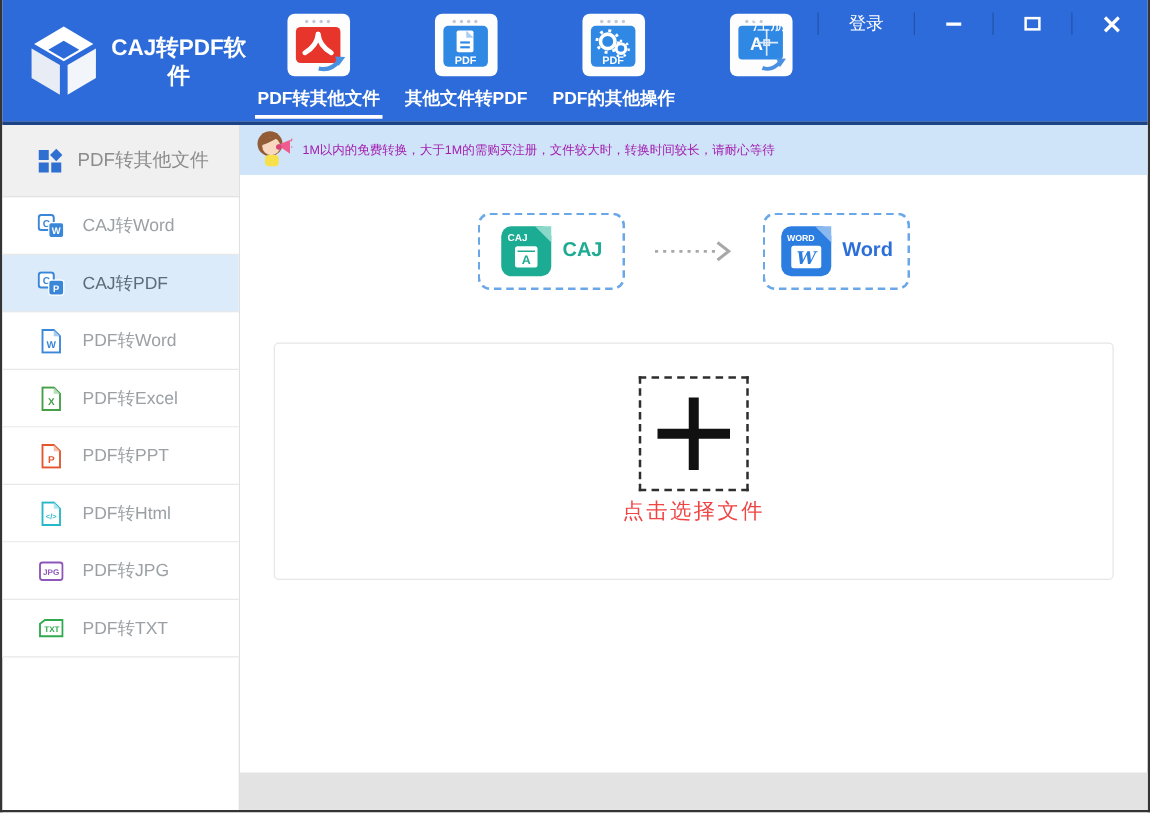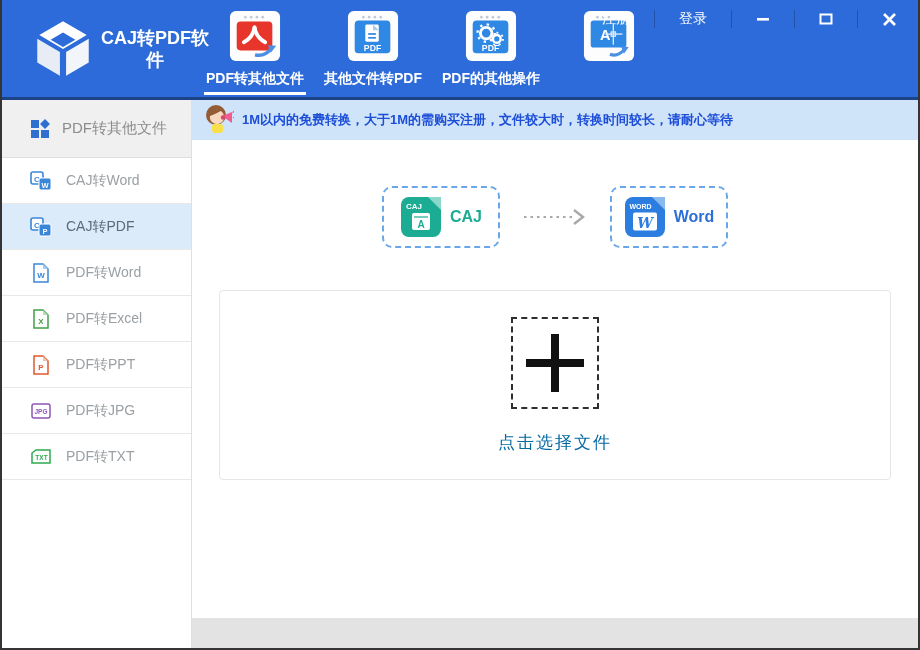--- a/index.html
+++ b/index.html
@@ -1,21 +1,21 @@
 <!DOCTYPE html>
 <html><head>
 <meta charset="utf-8">
 <style>
   * { margin:0; padding:0; box-sizing:border-box; }
   html,body { width:920px; height:650px; background:#fff; font-family:"Liberation Sans","DejaVu Sans",sans-serif; overflow:hidden; }
   .window { width:920px; height:650px; border-left:2px solid #343434; border-right:2px solid #343434; border-bottom:2px solid #343434; display:flex; flex-direction:column; background:#fff; }
 
   
   .header { height:97px; background:#2c6bd9; position:relative; flex:0 0 auto; }
-  .brand { position:absolute; left:22px; top:6px; width:186px; height:86px; display:flex; align-items:center; }
+  .brand { position:absolute; left:10px; top:6px; width:186px; height:86px; display:flex; align-items:center; }
   .brand-logo { flex:0 0 auto; margin-left:4px; }
   .brand-title { width:116px; text-align:center; color:#fff; font-size:18px; font-weight:bold; line-height:1.25; margin-left:2px; }
 
   .tabs { position:absolute; left:194px; top:0; height:97px; display:flex; }
   .tab { width:118px; padding-top:8px; display:flex; flex-direction:column; align-items:center; cursor:pointer; }
   .tab-more { width:76px; }
   .tab-icon-wrap { height:56px; display:flex; align-items:center; justify-content:center; }
   .tab-card { width:52px; height:52px; }
   .tab-label { margin-top:6px; color:#fff; font-size:14px; font-weight:bold; white-space:nowrap; padding:0 2px 4px 2px; border-bottom:3px solid transparent; }
   .tab.active .tab-label { border-bottom-color:#fff; }
@@ -31,31 +31,31 @@
   .body-row { flex:1 1 auto; display:flex; min-height:0; }
 
   .sidebar { width:190px; flex:0 0 auto; border-right:1px solid #e0e0e0; background:#fff; }
   .sidebar-header { height:58px; background:#f0f0f0; border-bottom:1px solid #dedede; display:flex; align-items:center; padding-left:28px; gap:12px; color:#8c8c8c; font-size:15px; }
   .side-item { height:46px; border-bottom:1px solid #e8e8e8; display:flex; align-items:center; padding-left:28px; gap:14px; color:#9aa0a4; font-size:14px; cursor:pointer; background:#fff; }
   .side-item.selected { background:#dcebf9; color:#5d6b78; }
   .side-icon { width:22px; display:flex; justify-content:center; }
 
   .main { flex:1 1 auto; display:flex; flex-direction:column; min-width:0; background:#fff; }
   .banner { height:40px; background:#cfe4f9; display:flex; align-items:center; padding-left:12px; gap:8px; flex:0 0 auto; }
-  .banner-text { color:#1d4ed8; font-size:13px;font-weight:bold; }
+  .banner-text { color:#a21caf; font-size:10px; }
 
   .content { flex:1 1 auto; position:relative; }
-  .flow { display:flex; justify-content:center; align-items:center; gap:22px; padding-top:46px; }
+  .flow { display:flex; justify-content:center; align-items:center; gap:22px; padding-top:30px; }
   .flow-box { width:118px; height:62px; border:2px dashed #6aa7e8; border-radius:10px; display:flex; align-items:center; justify-content:center; gap:8px; background:#fff; }
   .flow-label-src { color:#1cab93; font-weight:bold; font-size:16px; }
   .flow-label-dst { color:#2c6fd8; font-weight:bold; font-size:16px; }
 
   .card { width:672px; height:190px; margin:42px auto 0 auto; border:1px solid #e6e6e6; border-radius:4px; display:flex; flex-direction:column; align-items:center; background:#fff; }
   .plus-box { margin-top:26px; width:88px; height:92px; border:2px dashed #2e2e2e; display:flex; align-items:center; justify-content:center; cursor:pointer; background:#fff; }
-  .drop-label { margin-top:22px; font-size:17px; color:#0369a1; letter-spacing:2px; }
+  .drop-label { margin-top:4px; font-size:17px; color:#ef4444; letter-spacing:2px; }
 
   .statusbar { height:30px; background:#e3e3e3; flex:0 0 auto; }
 </style>
 </head>
 <body>
 
 <div class="window">
 
   <div class="header">
     <div class="brand">
@@ -241,20 +241,30 @@
         <span class="side-icon">
             <svg width="18" height="20" viewBox="0 0 18 20">
           <path d="M2 1 h9 l5 5 v13 h-14 z" fill="#fff" stroke="#e2572b" stroke-width="1.5"></path>
           <path d="M11 1 l5 5 h-5 z" fill="#f3c0ad"></path>
           <text x="9" y="15" font-size="8" font-weight="bold" fill="#e2572b" text-anchor="middle">P</text>
         </svg>
           </span>
         <span>PDF转PPT</span>
       </div>
 
+      <div class="side-item">
+        <span class="side-icon">
+            <svg width="18" height="20" viewBox="0 0 18 20">
+          <path d="M2 1 h9 l5 5 v13 h-14 z" fill="#fff" stroke="#26b7c9" stroke-width="1.5"></path>
+          <path d="M11 1 l5 5 h-5 z" fill="#b4e6ec"></path>
+          <text x="9" y="14" font-size="6" font-weight="bold" fill="#26b7c9" text-anchor="middle">&lt;/&gt;</text>
+        </svg>
+          </span>
+        <span>PDF转Html</span>
+      </div>
 
       <div class="side-item">
         <span class="side-icon">
             <svg width="20" height="18" viewBox="0 0 20 18">
           <rect x="1" y="2" width="18" height="14" rx="2" fill="#fff" stroke="#8d56b9" stroke-width="1.5"></rect>
           <text x="10" y="12" font-size="6.5" font-weight="bold" fill="#8d56b9" text-anchor="middle">JPG</text>
         </svg>
           </span>
         <span>PDF转JPG</span>
       </div>

